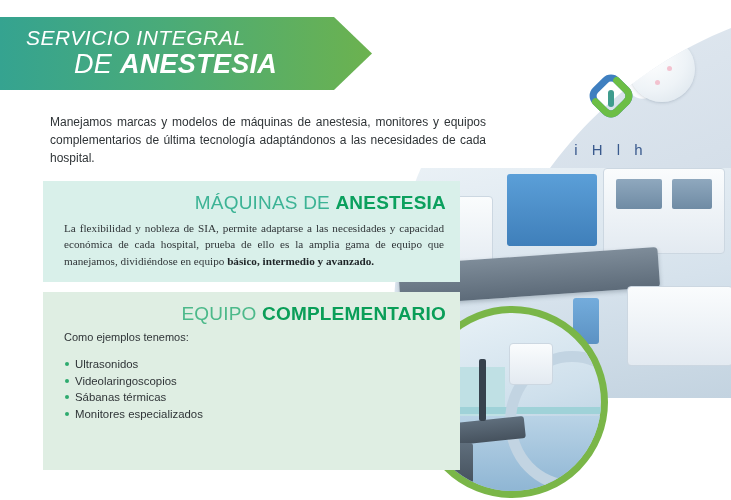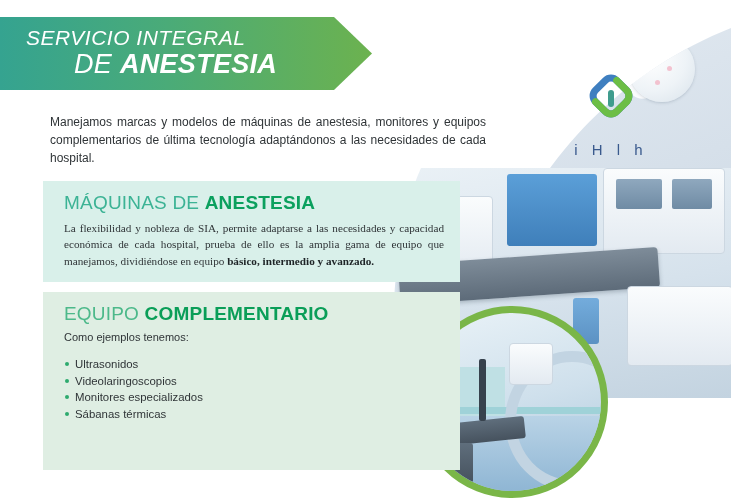--- a/index.html
+++ b/index.html
@@ -197,20 +197,21 @@
     height: 178px;
     background: #dfeee3;
     padding: 11px 14px 0 14px;
   }
   .card-title {
     font-size: 19px;
     color: #3cb395;
     letter-spacing: .2px;
     line-height: 1.15;
     margin: 0 0 6px 7px;
+    text-align: right;
   }
   .card-title .strong {
     font-weight: 700;
     color: #0ba05e;
   }
   .card-equipo .card-title { color: #4cb98a; }
   .card-equipo .card-title .strong { color: #0a9e58; }
   .card-body {
     font-size: 11.2px;
     line-height: 1.46;
@@ -358,18 +359,18 @@
     <div class="card-title"><span>MÁQUINAS DE </span><span class="strong">ANESTESIA</span></div>
     <p class="card-body"><span>La flexibilidad y nobleza de SIA, permite adaptarse a las necesidades y capacidad económica de cada hospital, prueba de ello es la amplia gama de equipo que manejamos, dividiéndose en equipo </span><b>básico, intermedio y avanzado.</b></p>
   </div>
 
   <div class="card card-equipo">
     <div class="card-title"><span>EQUIPO </span><span class="strong">COMPLEMENTARIO</span></div>
     <div class="card-lead">Como ejemplos tenemos:</div>
     <ul class="bullets">
       <li>Ultrasonidos</li>
       <li>Videolaringoscopios</li>
+      <li>Sábanas térmicas</li>
       <li>Monitores especializados</li>
-      <li>Sábanas térmicas</li>
     </ul>
   </div>
 
 </div>
 
 </body></html>

